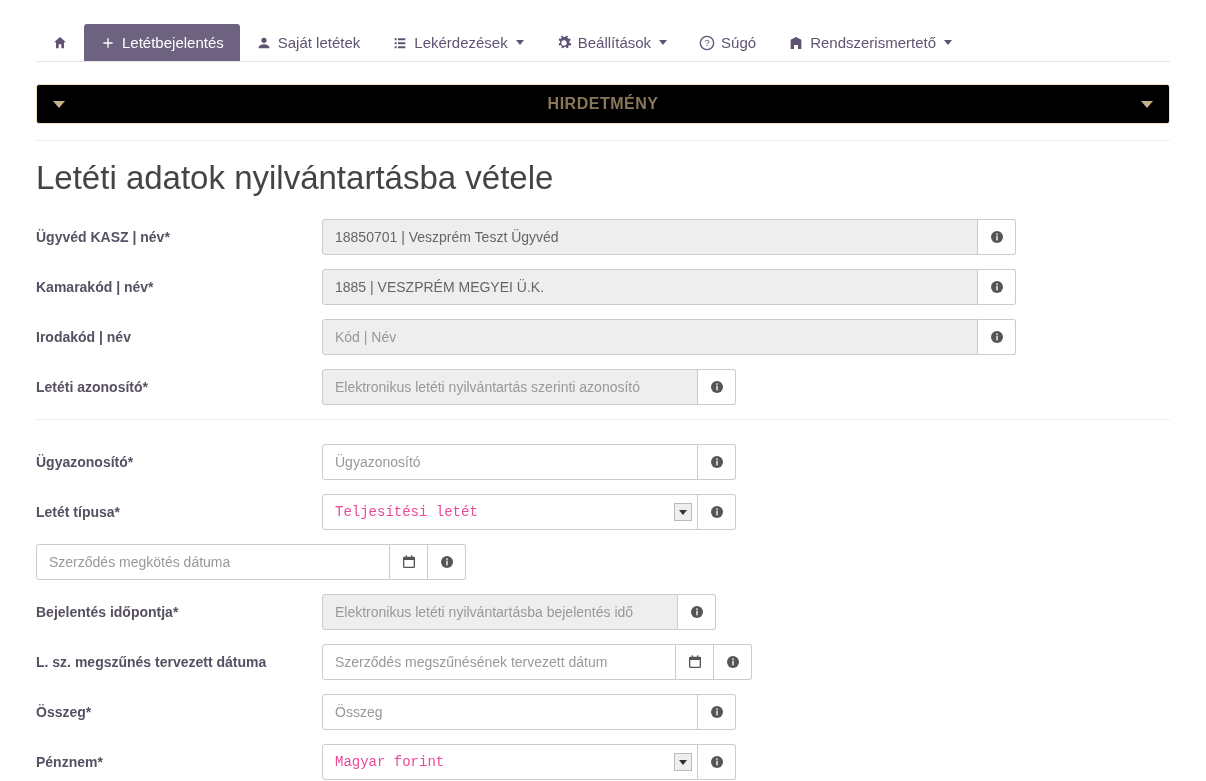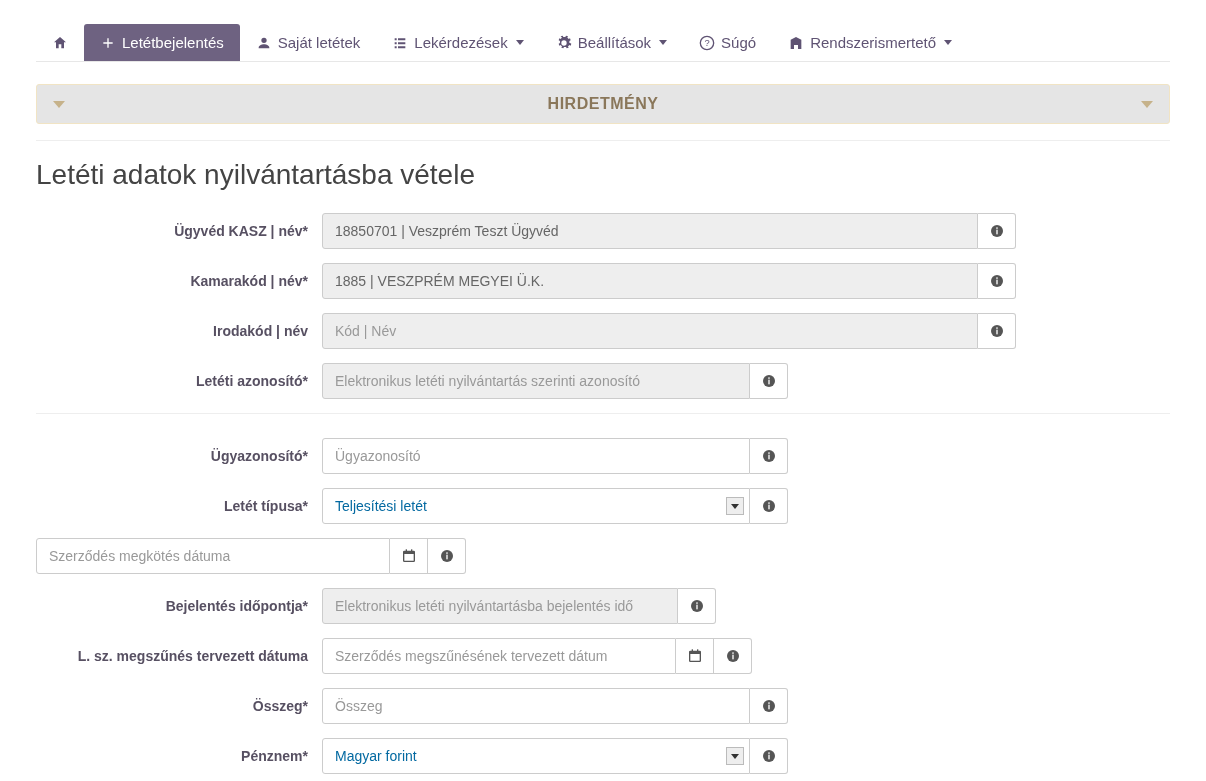--- a/index.html
+++ b/index.html
@@ -40,21 +40,21 @@
     width: 0; height: 0;
     border-left: 4px solid transparent;
     border-right: 4px solid transparent;
     border-top: 5px solid currentColor;
     margin-left: 2px;
   }
   .icon { display: inline-flex; align-items: center; }
   .icon svg { width: 16px; height: 16px; }
   
   .notice-bar {
-    background: #e5e5e5;
+    background: #000000;
     border: 1px solid #f1e4c4;
     border-radius: 3px;
     color: #8a775a;
     display: flex;
     align-items: center;
     justify-content: space-between;
     padding: 10px 16px;
     margin: 22px 0 16px;
     font-weight: 600;
     font-size: 16px;
@@ -63,49 +63,48 @@
   .chevron {
     width: 0; height: 0;
     border-left: 6px solid transparent;
     border-right: 6px solid transparent;
     border-top: 7px solid #c6b28a;
   }
   .notice-hr { border: 0; border-top: 1px solid #eee; margin: 0 0 14px; }
   
   h1 {
     font-weight: 400;
-    font-size: 28px;
+    font-size: 33px;
     color: #444;
     margin: 18px 0 22px;
   }
   
   .form-row {
     display: flex;
     align-items: center;
     margin-bottom: 14px;
   }
   .form-label {
     width: 286px;
-    text-align: right;
     padding-right: 14px;
     color: #575062;
     font-weight: 700;
     font-size: 14px;
   }
   .input-group {
     display: flex;
     align-items: stretch;
   }
   .form-control, .form-select {
     height: 36px;
     padding: 6px 12px;
     border: 1px solid #ccc;
     border-radius: 3px 0 0 3px;
     font-size: 14px;
-    color: #0369a1;
+    color: #ec4899;
     background: #fff;
     outline: none;
   }
   .form-control::placeholder { color: #999; }
   .form-control[readonly], .form-control.readonly {
     background: #eeeeee;
     color: #666;
   }
   .addon-btn {
     width: 38px;
@@ -118,41 +117,42 @@
     color: #555;
     cursor: pointer;
     font-size: 14px;
   }
   .addon-btn:last-child { border-radius: 0 3px 3px 0; }
   .select-wrap { position: relative; display: inline-flex; align-items: stretch; }
   .form-select {
     appearance: none;
     padding-right: 44px;
     border-radius: 3px 0 0 3px;
+    font-family: Liberation Mono, monospace;
   }
   .select-caret {
     position: absolute;
     right: 6px; top: 50%;
     transform: translateY(-50%);
     pointer-events: none;
     width: 18px; height: 18px;
     display: flex; align-items: center; justify-content: center;
     background: #eee; border: 1px solid #bbb;
   }
   .select-caret::after {
     content: "";
     width: 0; height: 0;
     border-left: 4px solid transparent;
     border-right: 4px solid transparent;
     border-top: 5px solid #333;
   }
   hr.section-sep { border: 0; border-top: 1px solid #eee; margin: 10px 0 24px; }
   
   .w-full { width: 656px; }
-  .w-lg   { width: 428px; }
+  .w-lg   { width: 376px; }
   .w-md   { width: 354px; }
 </style>
 </head>
 <body>
 
 <nav class="navbar">
   <button class="nav-item">
     <span class="icon">
       <svg viewBox="0 0 24 24" fill="currentColor">
           <path d="M12 3l9 8h-3v9h-4v-6h-4v6H6v-9H3z"></path>

